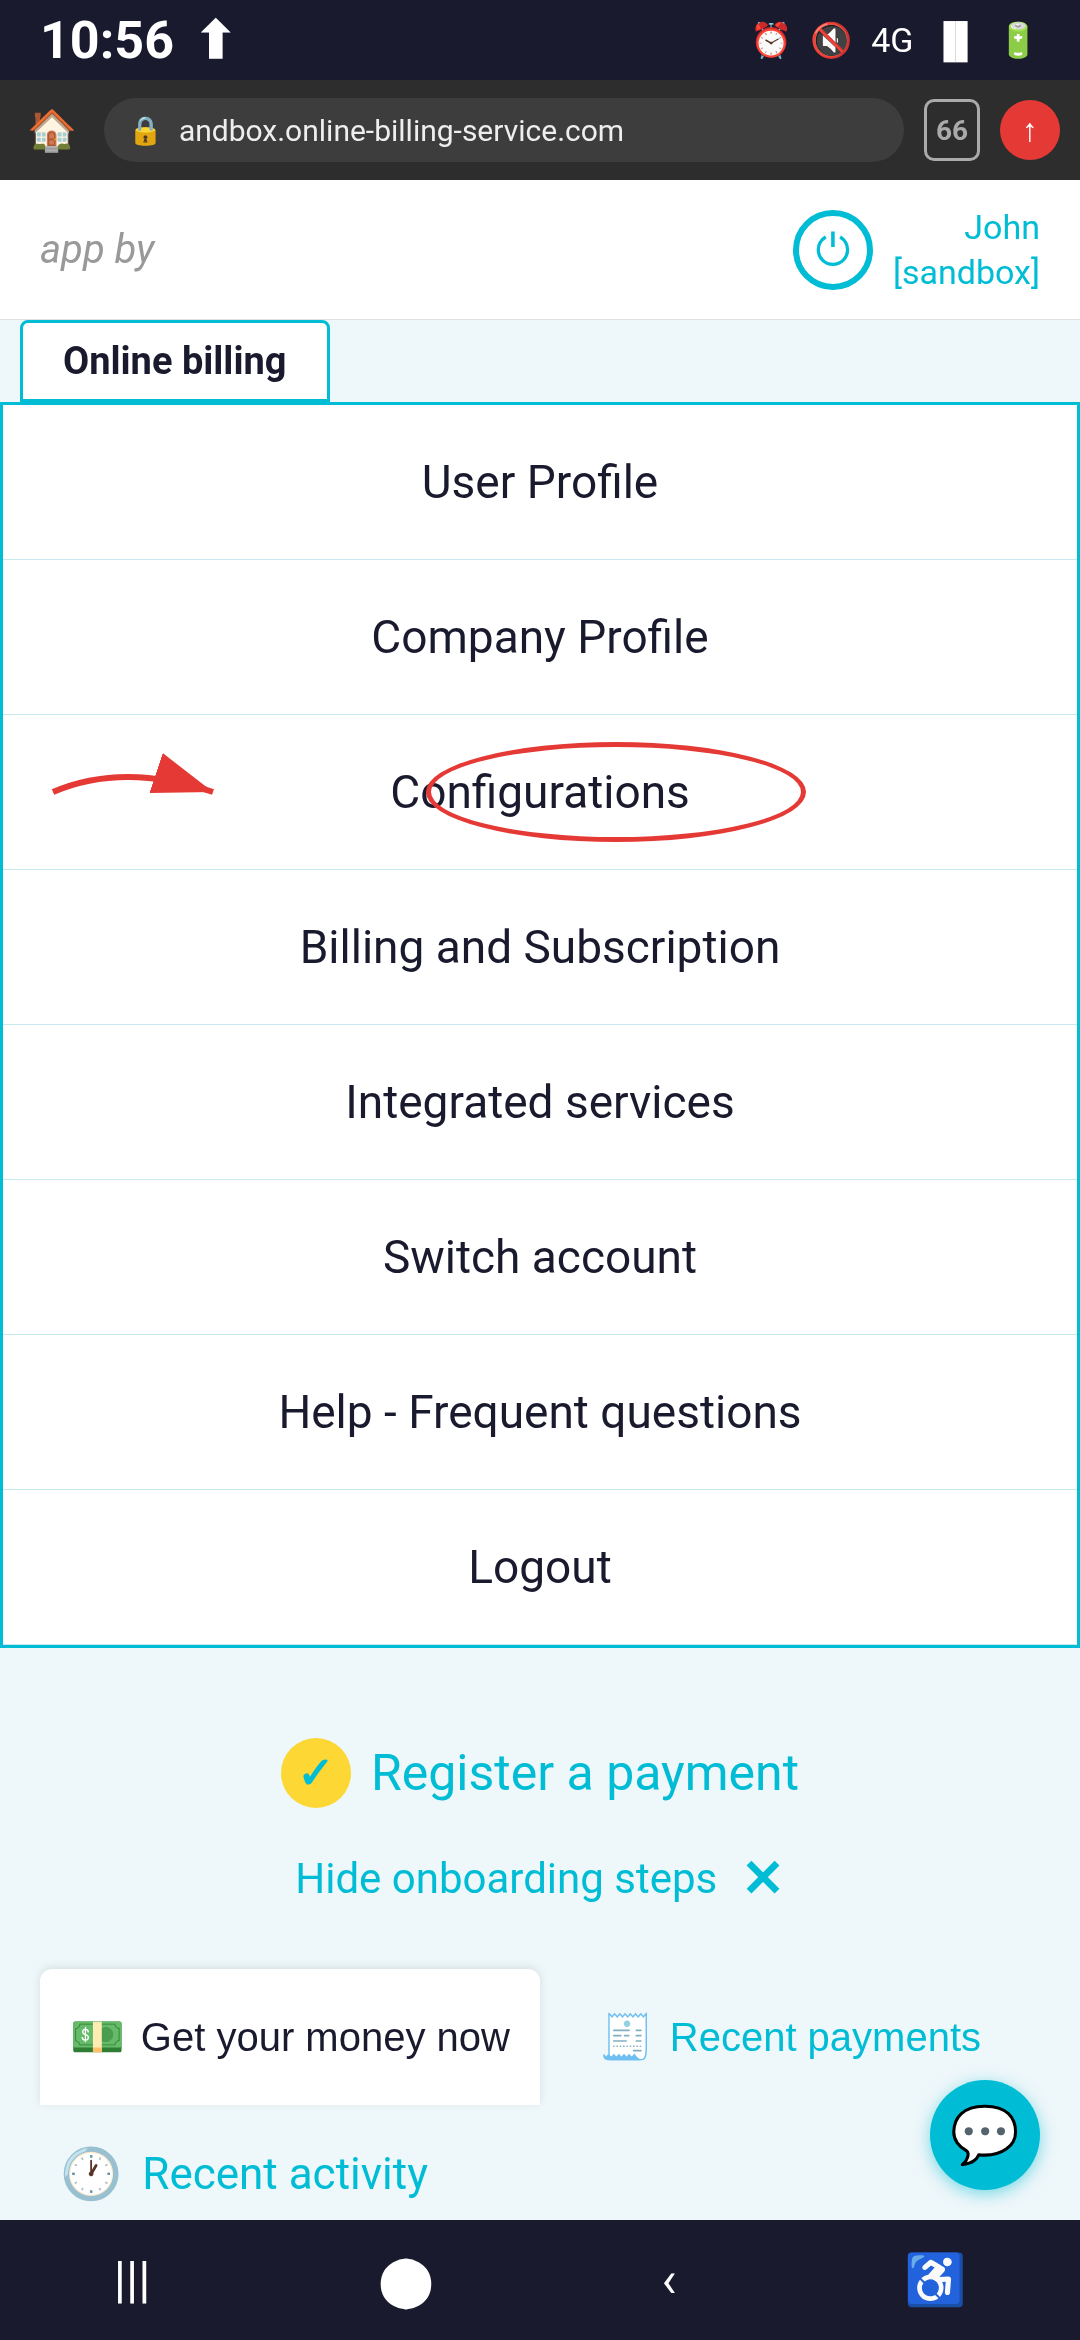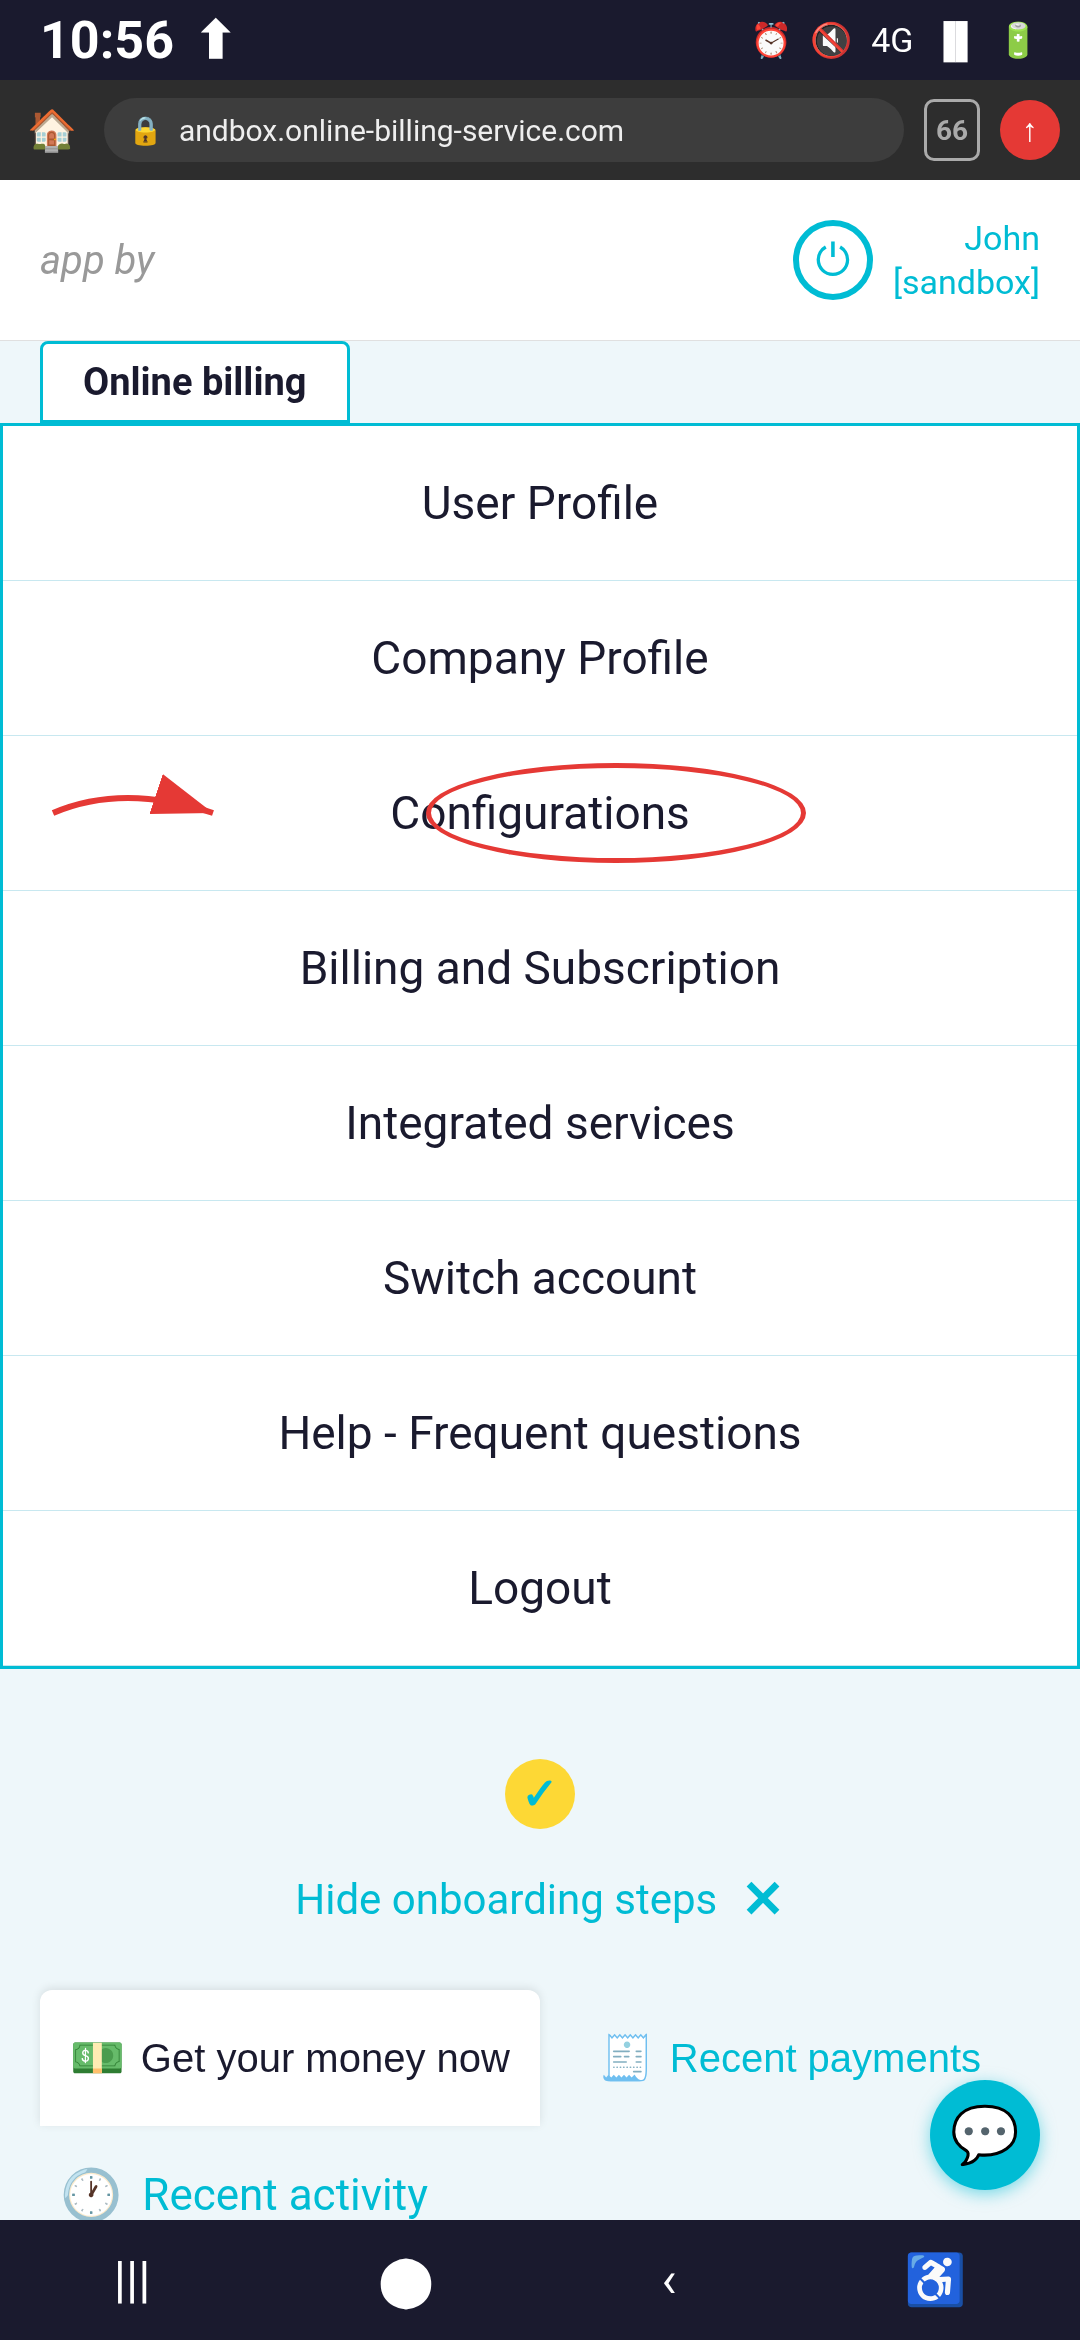--- a/index.html
+++ b/index.html
@@ -91,21 +91,21 @@
       display: flex;
       align-items: center;
       justify-content: center;
       color: white;
       font-size: 32px;
     }
 
     
     .app-header {
       width: 100%;
-      height: 161px;
+      height: 140px;
       background: white;
       display: flex;
       align-items: center;
       justify-content: space-between;
       padding: 0 40px;
       border-bottom: 1px solid #e0e0e0;
     }
     .app-logo {
       font-size: 40px;
       color: #999;
@@ -138,21 +138,20 @@
     .billing-label {
       position: relative;
       display: inline-block;
       background: white;
       border: 3px solid #00bcd4;
       border-radius: 8px 8px 0 0;
       padding: 16px 40px;
       font-size: 38px;
       color: #1a1a2e;
       font-weight: bold;
-      margin-left: 20px;
     }
 
     
     .dropdown-menu {
       position: relative;
       width: 100%;
       background: #c2410c;
       border: 3px solid #00bcd4;
       border-top: none;
       z-index: 100;
@@ -428,20 +427,21 @@
 
   <div class="menu-item">Help - Frequent questions</div>
 
   <div class="menu-item">Logout</div>
 </div>
 
 <div class="page-content">
 
   <div class="register-payment-row">
     <div class="check-icon">✓</div>
+    <span class="register-payment-text">Register a payment</span>
   </div>
 
   <div class="hide-onboarding-row">
     <span class="hide-onboarding-text">Hide onboarding steps</span>
     <span class="x-btn">✕</span>
   </div>
 
   <div class="tabs-row">
     <button class="tab-btn active">
       <span class="tab-icon">💵</span>

